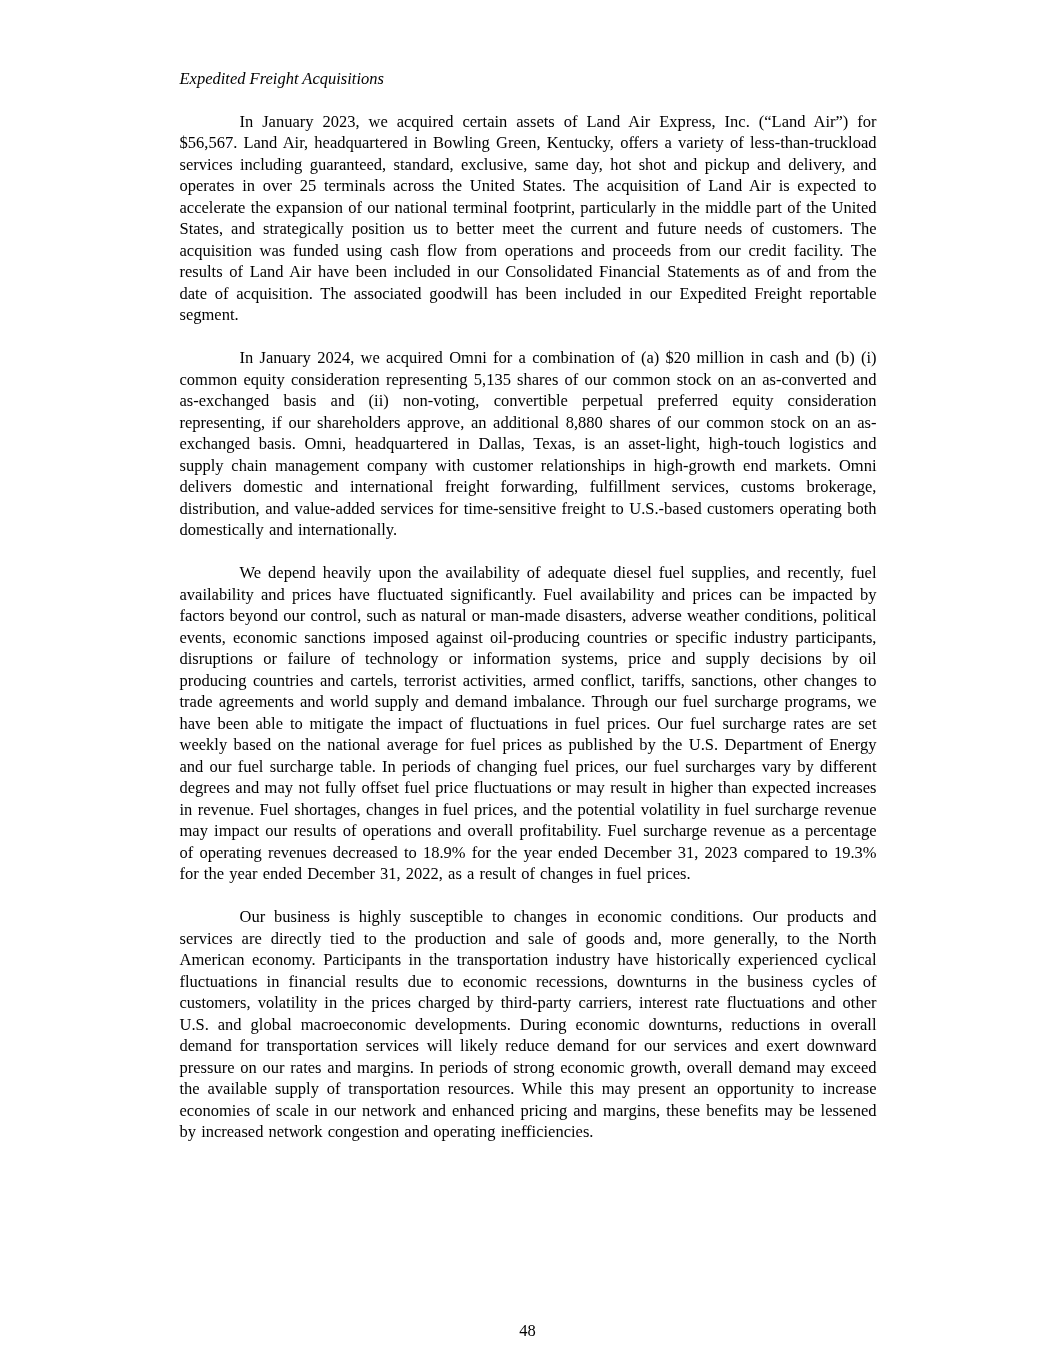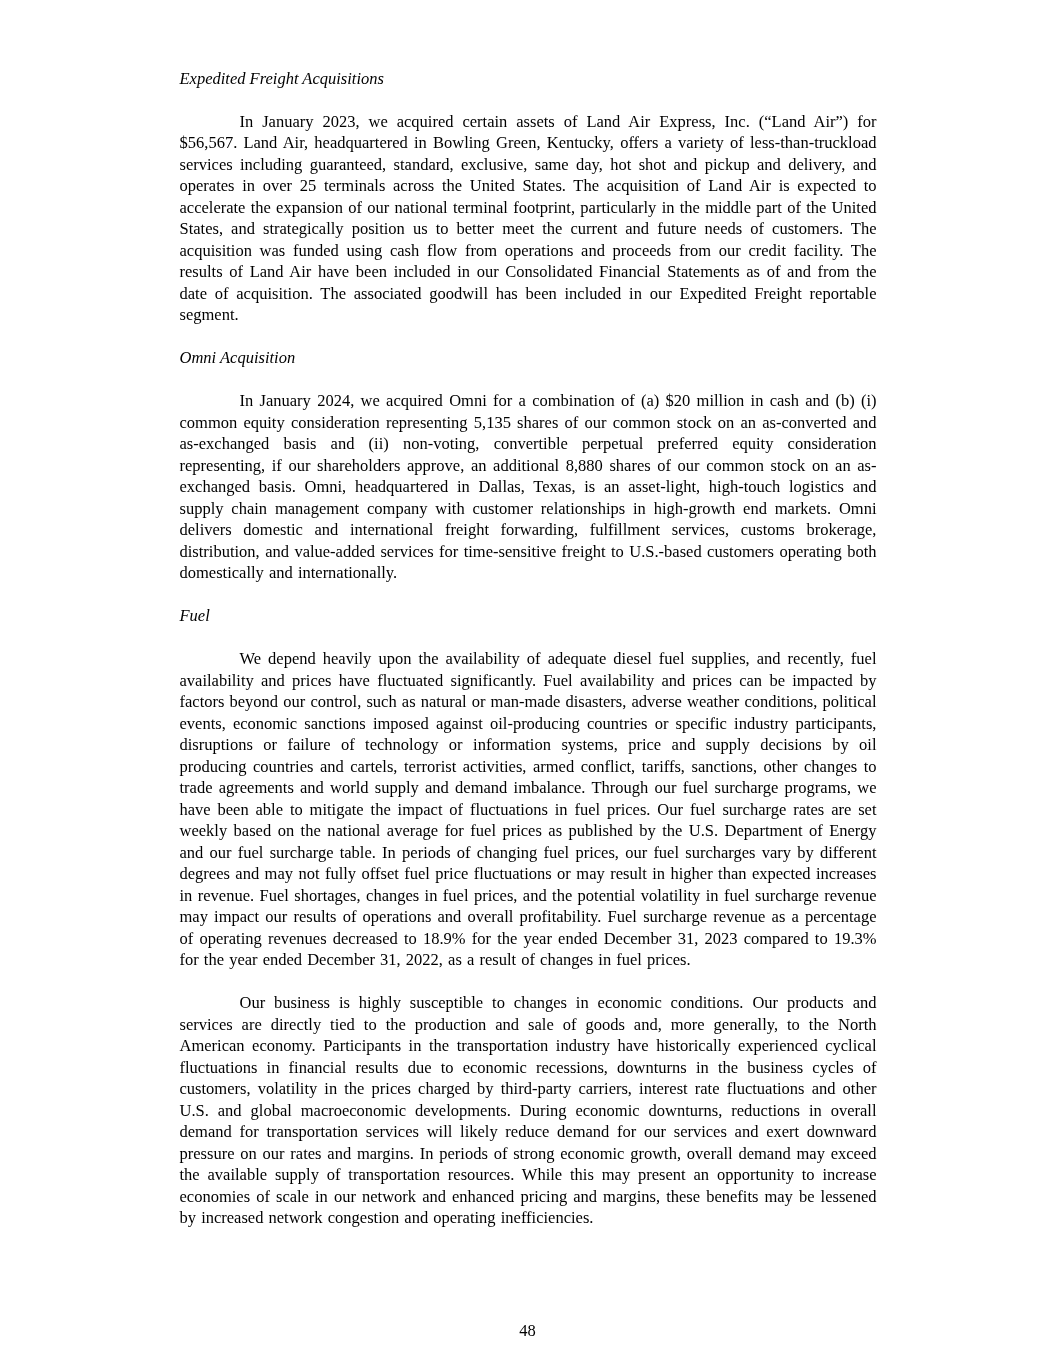--- a/index.html
+++ b/index.html
@@ -48,26 +48,24 @@
 <body>
 
 <div class="page">
 
   <section>
     <h2 class="heading">Expedited Freight Acquisitions</h2>
     <p class="para">In January 2023, we acquired certain assets of Land Air Express, Inc. (“Land Air”) for $56,567. Land Air, headquartered in Bowling Green, Kentucky, offers a variety of less-than-truckload services including guaranteed, standard, exclusive, same day, hot shot and pickup and delivery, and operates in over 25 terminals across the United States. The acquisition of Land Air is expected to accelerate the expansion of our national terminal footprint, particularly in the middle part of the United States, and strategically position us to better meet the current and future needs of customers. The acquisition was funded using cash flow from operations and proceeds from our credit facility. The results of Land Air have been included in our Consolidated Financial Statements as of and from the date of acquisition. The associated goodwill has been included in our Expedited Freight reportable segment.</p>
   </section>
 
   <section>
-    <h2 class="heading">Omni Acquisition</h2>
     <p class="para">In January 2024, we acquired Omni for a combination of (a) $20 million in cash and (b) (i) common equity consideration representing 5,135 shares of our common stock on an as-converted and as-exchanged basis and (ii) non-voting, convertible perpetual preferred equity consideration representing, if our shareholders approve, an additional 8,880 shares of our common stock on an as-exchanged basis. Omni, headquartered in Dallas, Texas, is an asset-light, high-touch logistics and supply chain management company with customer relationships in high-growth end markets. Omni delivers domestic and international freight forwarding, fulfillment services, customs brokerage, distribution, and value-added services for time-sensitive freight to U.S.-based customers operating both domestically and internationally.</p>
   </section>
 
   <section>
-    <h2 class="heading">Fuel</h2>
     <p class="para">We depend heavily upon the availability of adequate diesel fuel supplies, and recently, fuel availability and prices have fluctuated significantly. Fuel availability and prices can be impacted by factors beyond our control, such as natural or man-made disasters, adverse weather conditions, political events, economic sanctions imposed against oil-producing countries or specific industry participants, disruptions or failure of technology or information systems, price and supply decisions by oil producing countries and cartels, terrorist activities, armed conflict, tariffs, sanctions, other changes to trade agreements and world supply and demand imbalance. Through our fuel surcharge programs, we have been able to mitigate the impact of fluctuations in fuel prices. Our fuel surcharge rates are set weekly based on the national average for fuel prices as published by the U.S. Department of Energy and our fuel surcharge table. In periods of changing fuel prices, our fuel surcharges vary by different degrees and may not fully offset fuel price fluctuations or may result in higher than expected increases in revenue. Fuel shortages, changes in fuel prices, and the potential volatility in fuel surcharge revenue may impact our results of operations and overall profitability. Fuel surcharge revenue as a percentage of operating revenues decreased to 18.9% for the year ended December 31, 2023 compared to 19.3% for the year ended December 31, 2022, as a result of changes in fuel prices.</p>
   </section>
 
   <section>
     <p class="para">Our business is highly susceptible to changes in economic conditions. Our products and services are directly tied to the production and sale of goods and, more generally, to the North American economy. Participants in the transportation industry have historically experienced cyclical fluctuations in financial results due to economic recessions, downturns in the business cycles of customers, volatility in the prices charged by third-party carriers, interest rate fluctuations and other U.S. and global macroeconomic developments. During economic downturns, reductions in overall demand for transportation services will likely reduce demand for our services and exert downward pressure on our rates and margins. In periods of strong economic growth, overall demand may exceed the available supply of transportation resources. While this may present an opportunity to increase economies of scale in our network and enhanced pricing and margins, these benefits may be lessened by increased network congestion and operating inefficiencies.</p>
   </section>
 
   <div class="page-footer">
     <span>48</span>
   </div>

